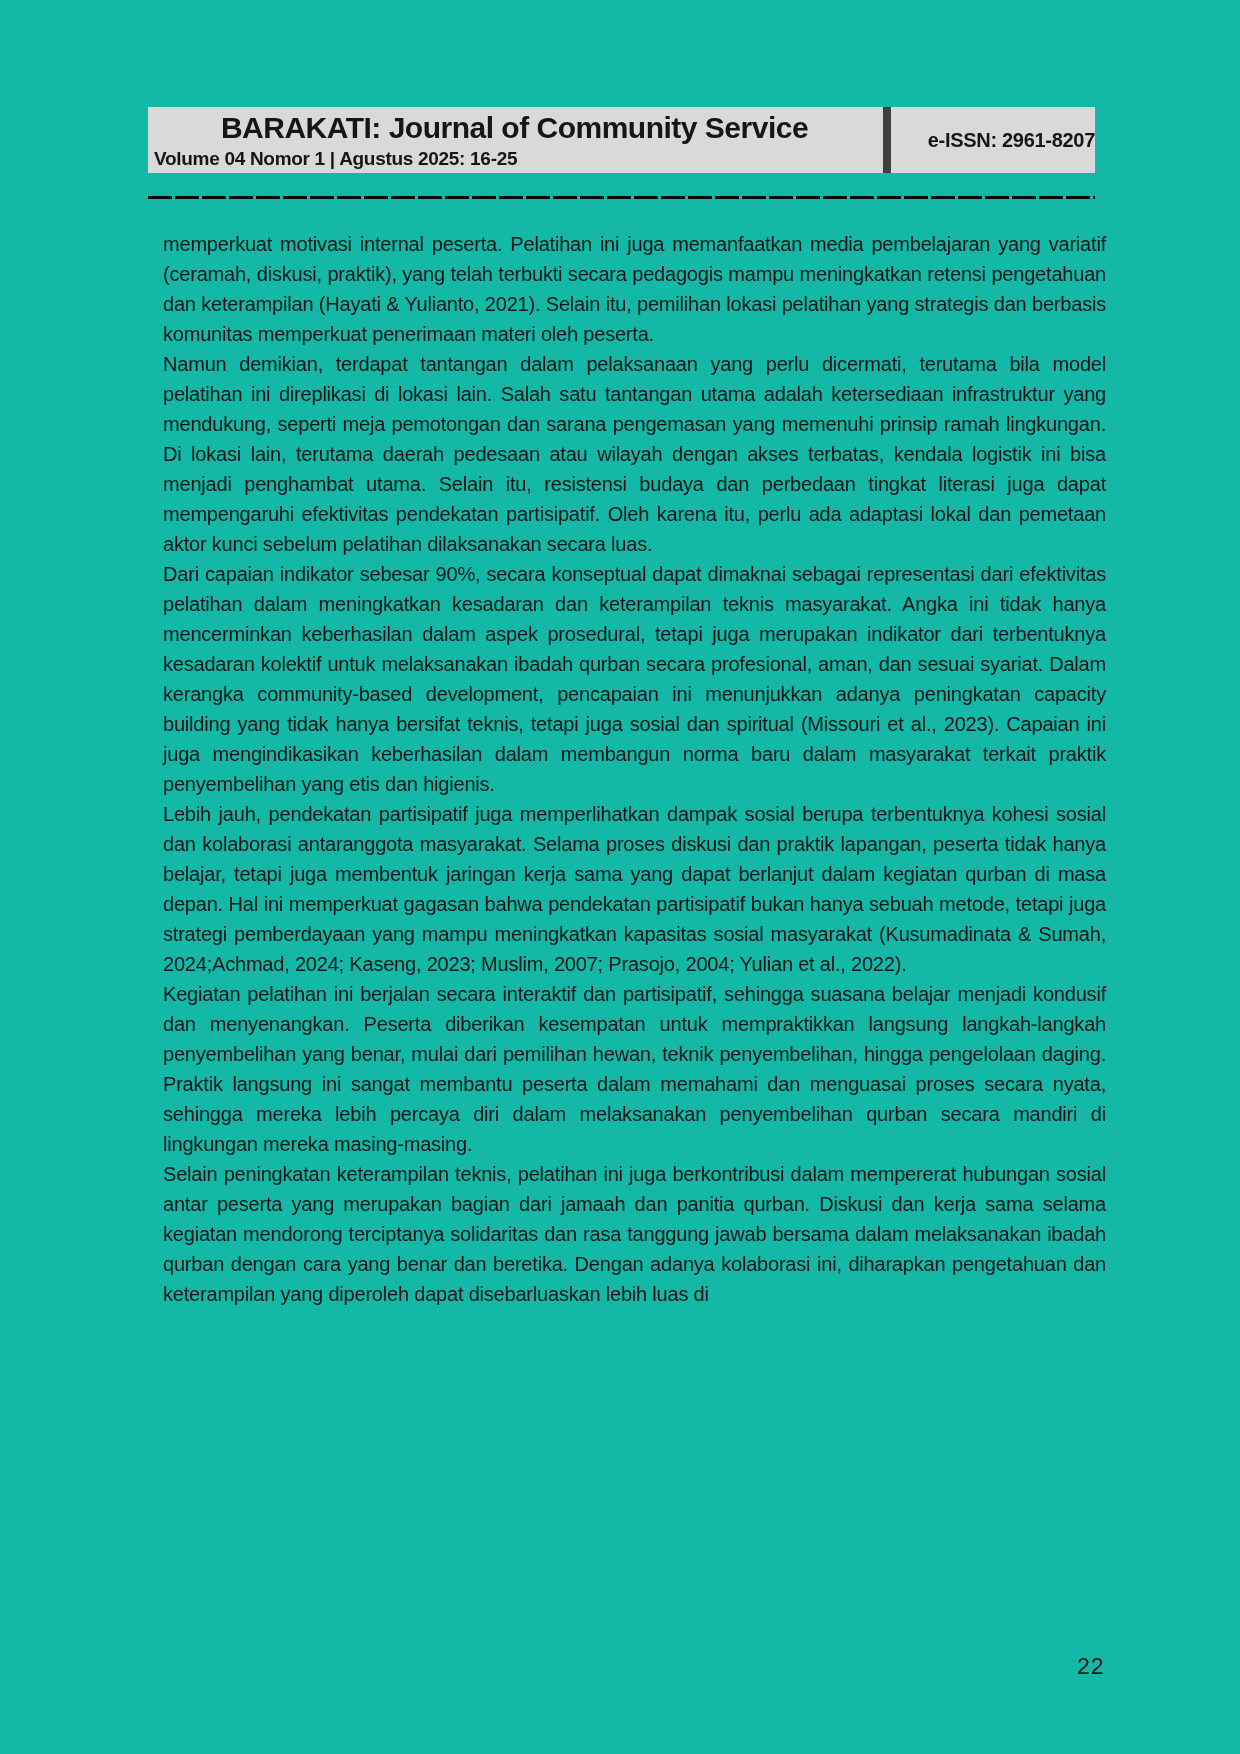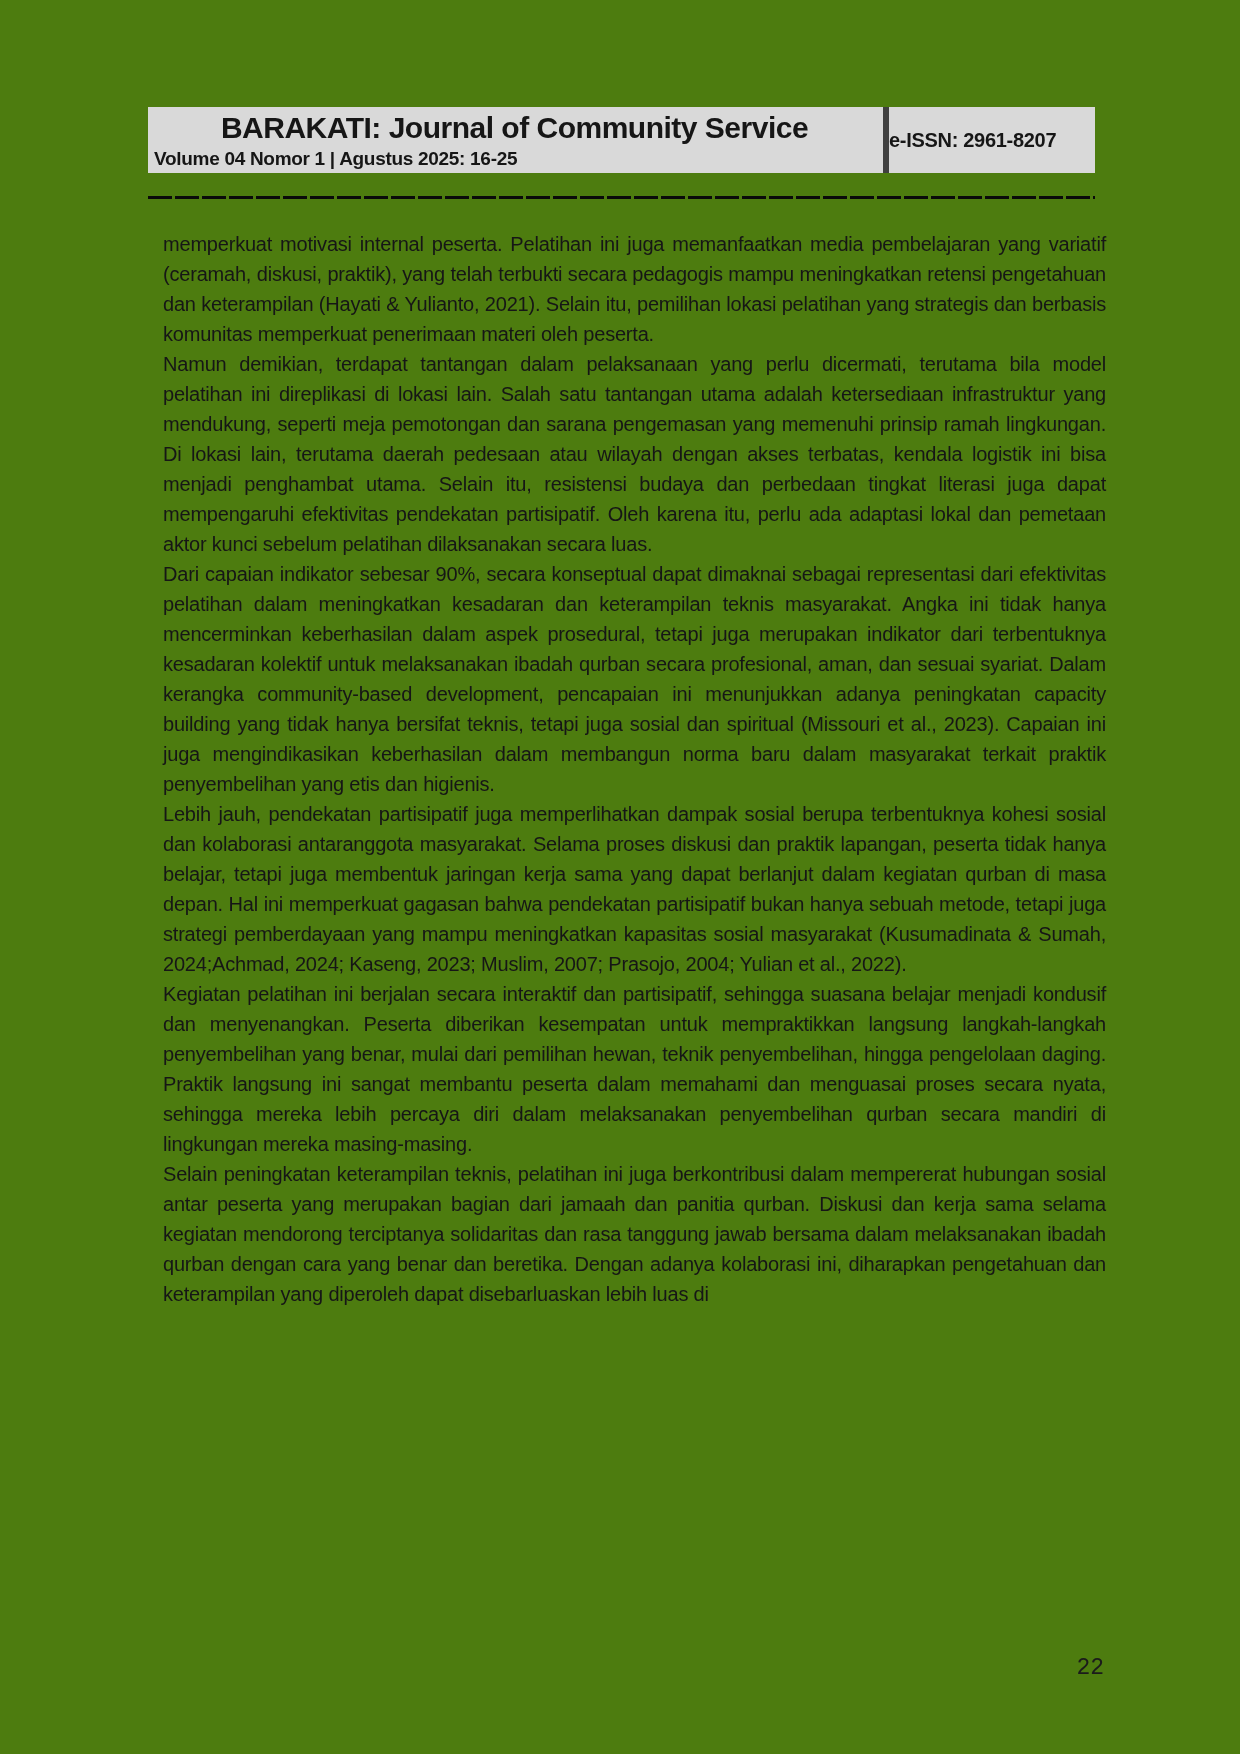--- a/index.html
+++ b/index.html
@@ -9,21 +9,21 @@
     height: 1754px;
     background: #ffffff;
     font-family: "Liberation Sans", sans-serif;
     color: #161616;
   }
   .page {
     position: relative;
     width: 1240px;
     height: 1754px;
     overflow: hidden;
-    background: #4d7c0f;
+    background: #14b8a6;
   }
   .journal-header {
     position: absolute;
     left: 148px;
     top: 107px;
     width: 947px;
     height: 66px;
     background: #d9d9d9;
     display: flex;
     align-items: stretch;
@@ -46,24 +46,24 @@
   }
   .volume-line {
     font-size: 19px;
     font-weight: 700;
     line-height: 1.1;
     letter-spacing: -0.3px;
     white-space: nowrap;
   }
   .header-right {
     width: 212px;
-    border-left: 6px solid #404040;
+    border-left: 8px solid #404040;
     display: flex;
     align-items: center;
-    justify-content: flex-start;
+    justify-content: flex-end;
     font-size: 20px;
     font-weight: 700;
     letter-spacing: -0.3px;
   }
   .header-rule {
     position: absolute;
     left: 148px;
     top: 196px;
     width: 947px;
     height: 3px;

